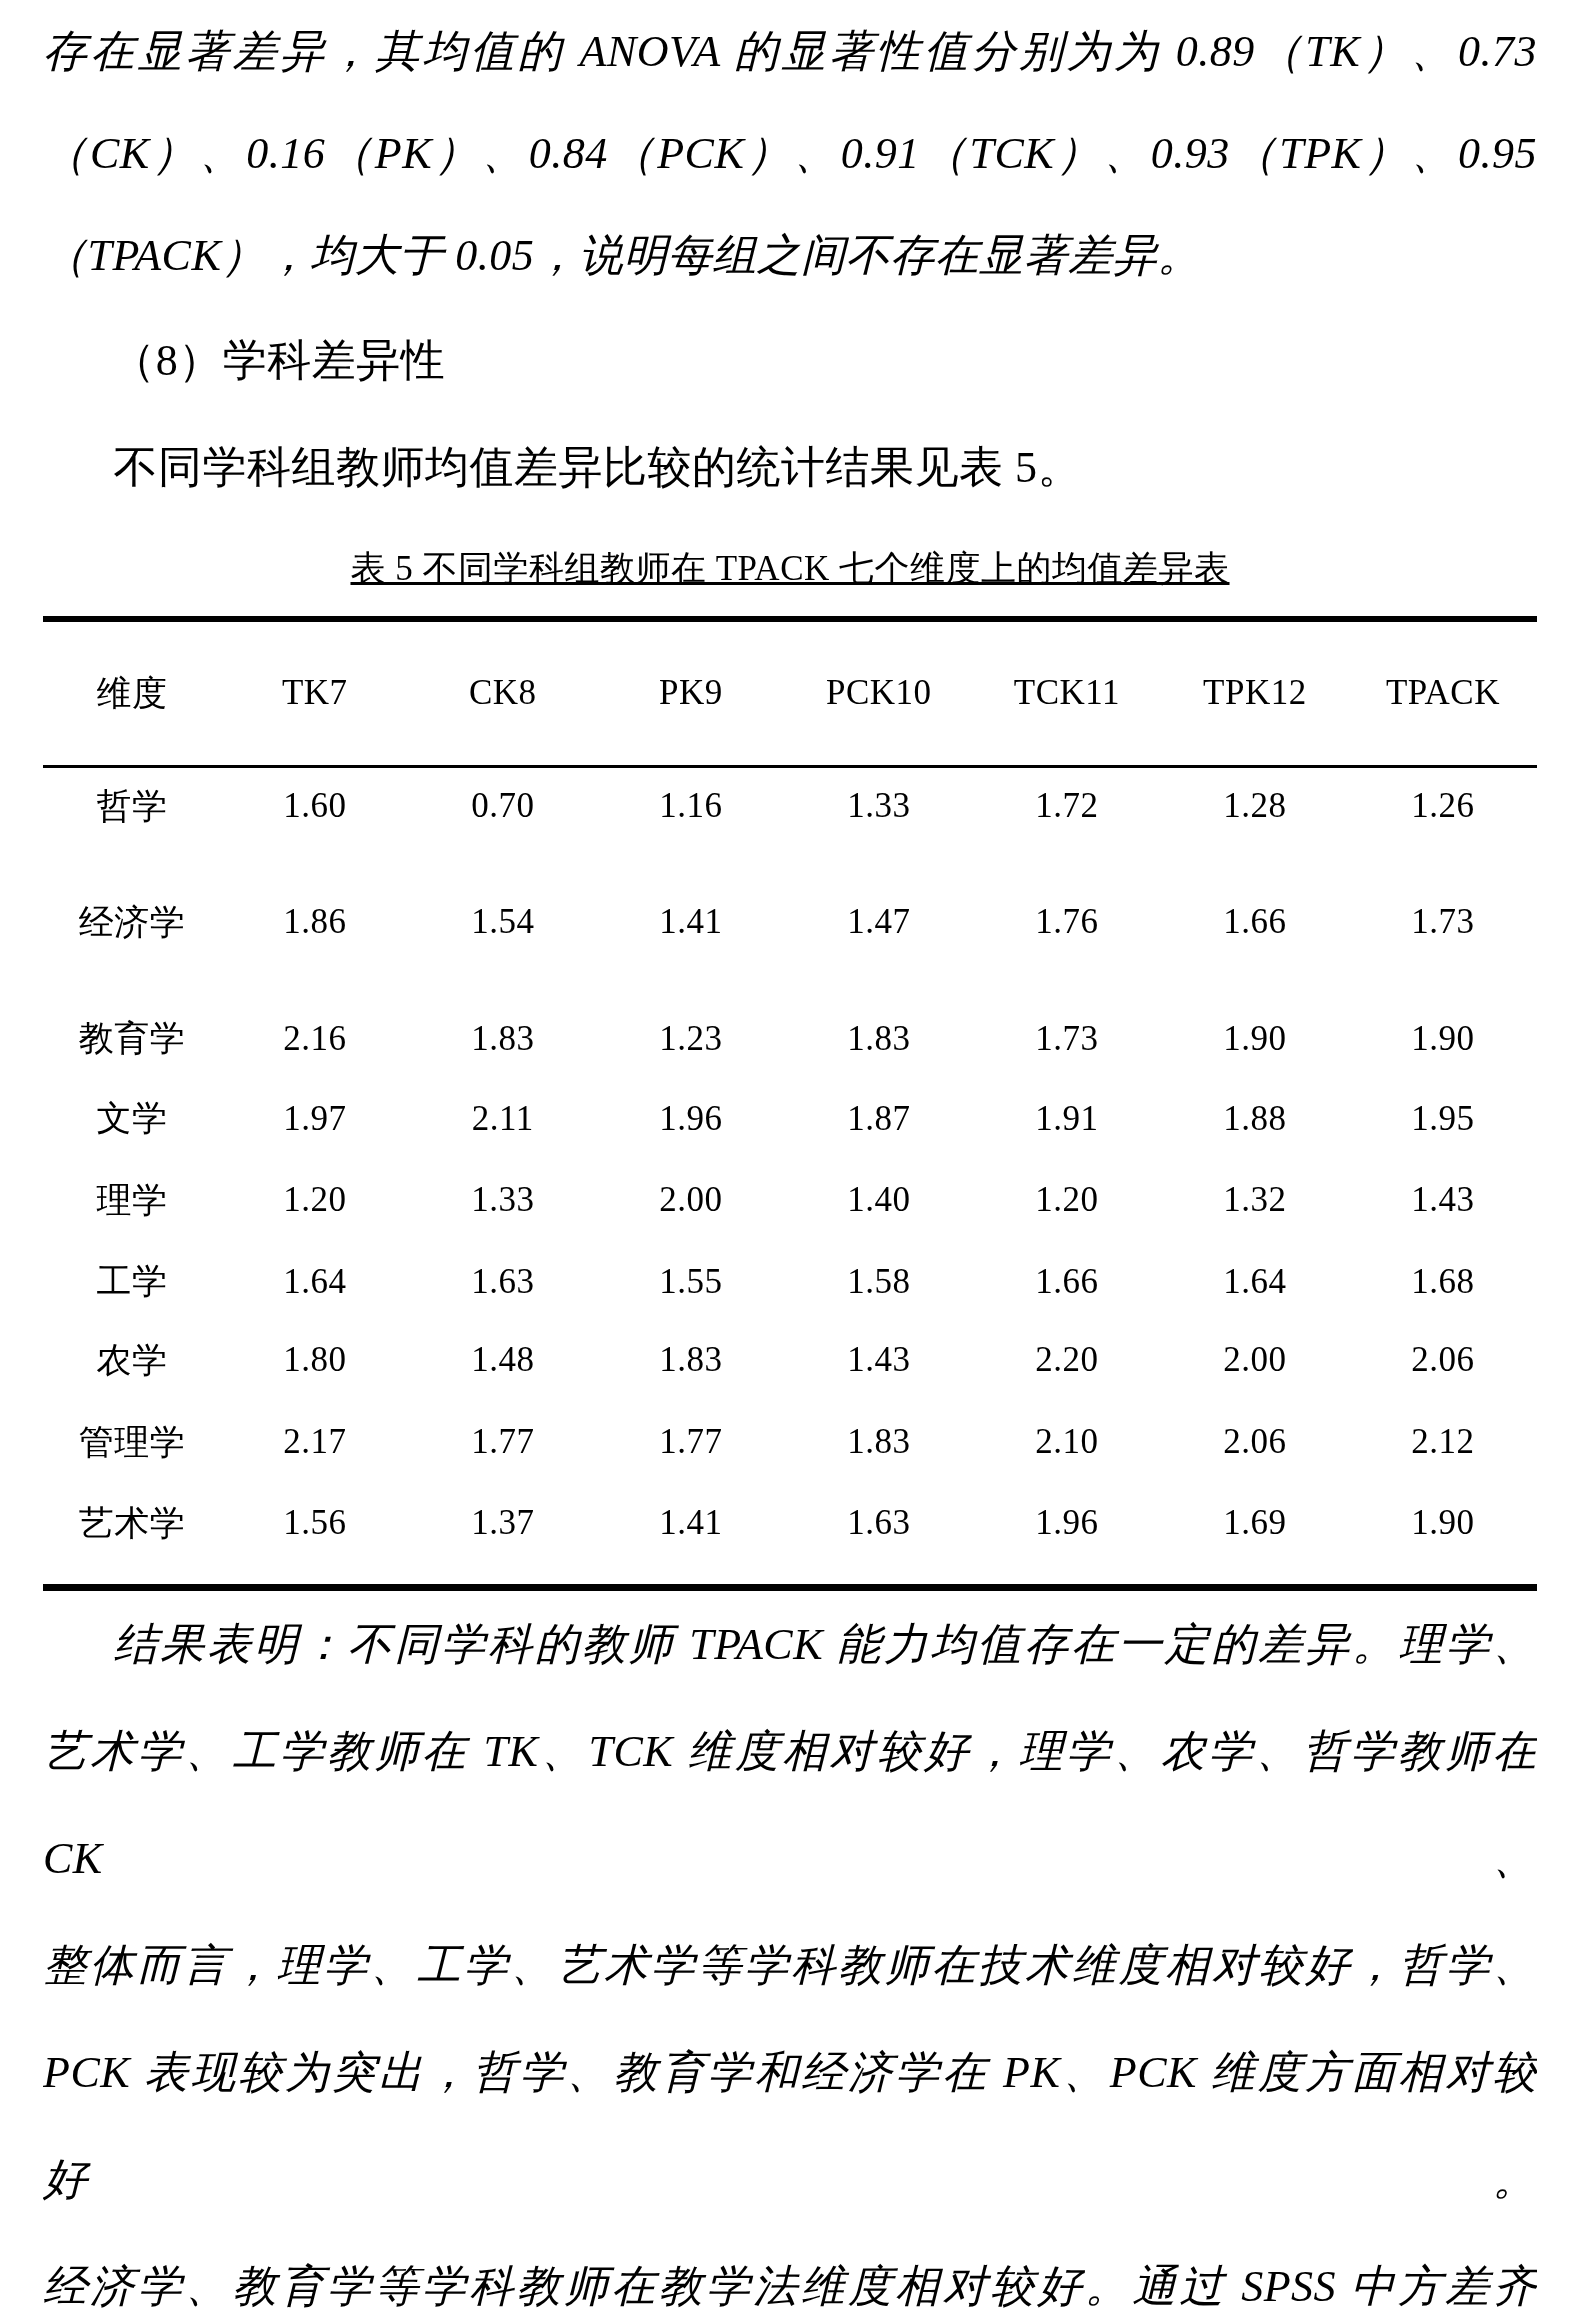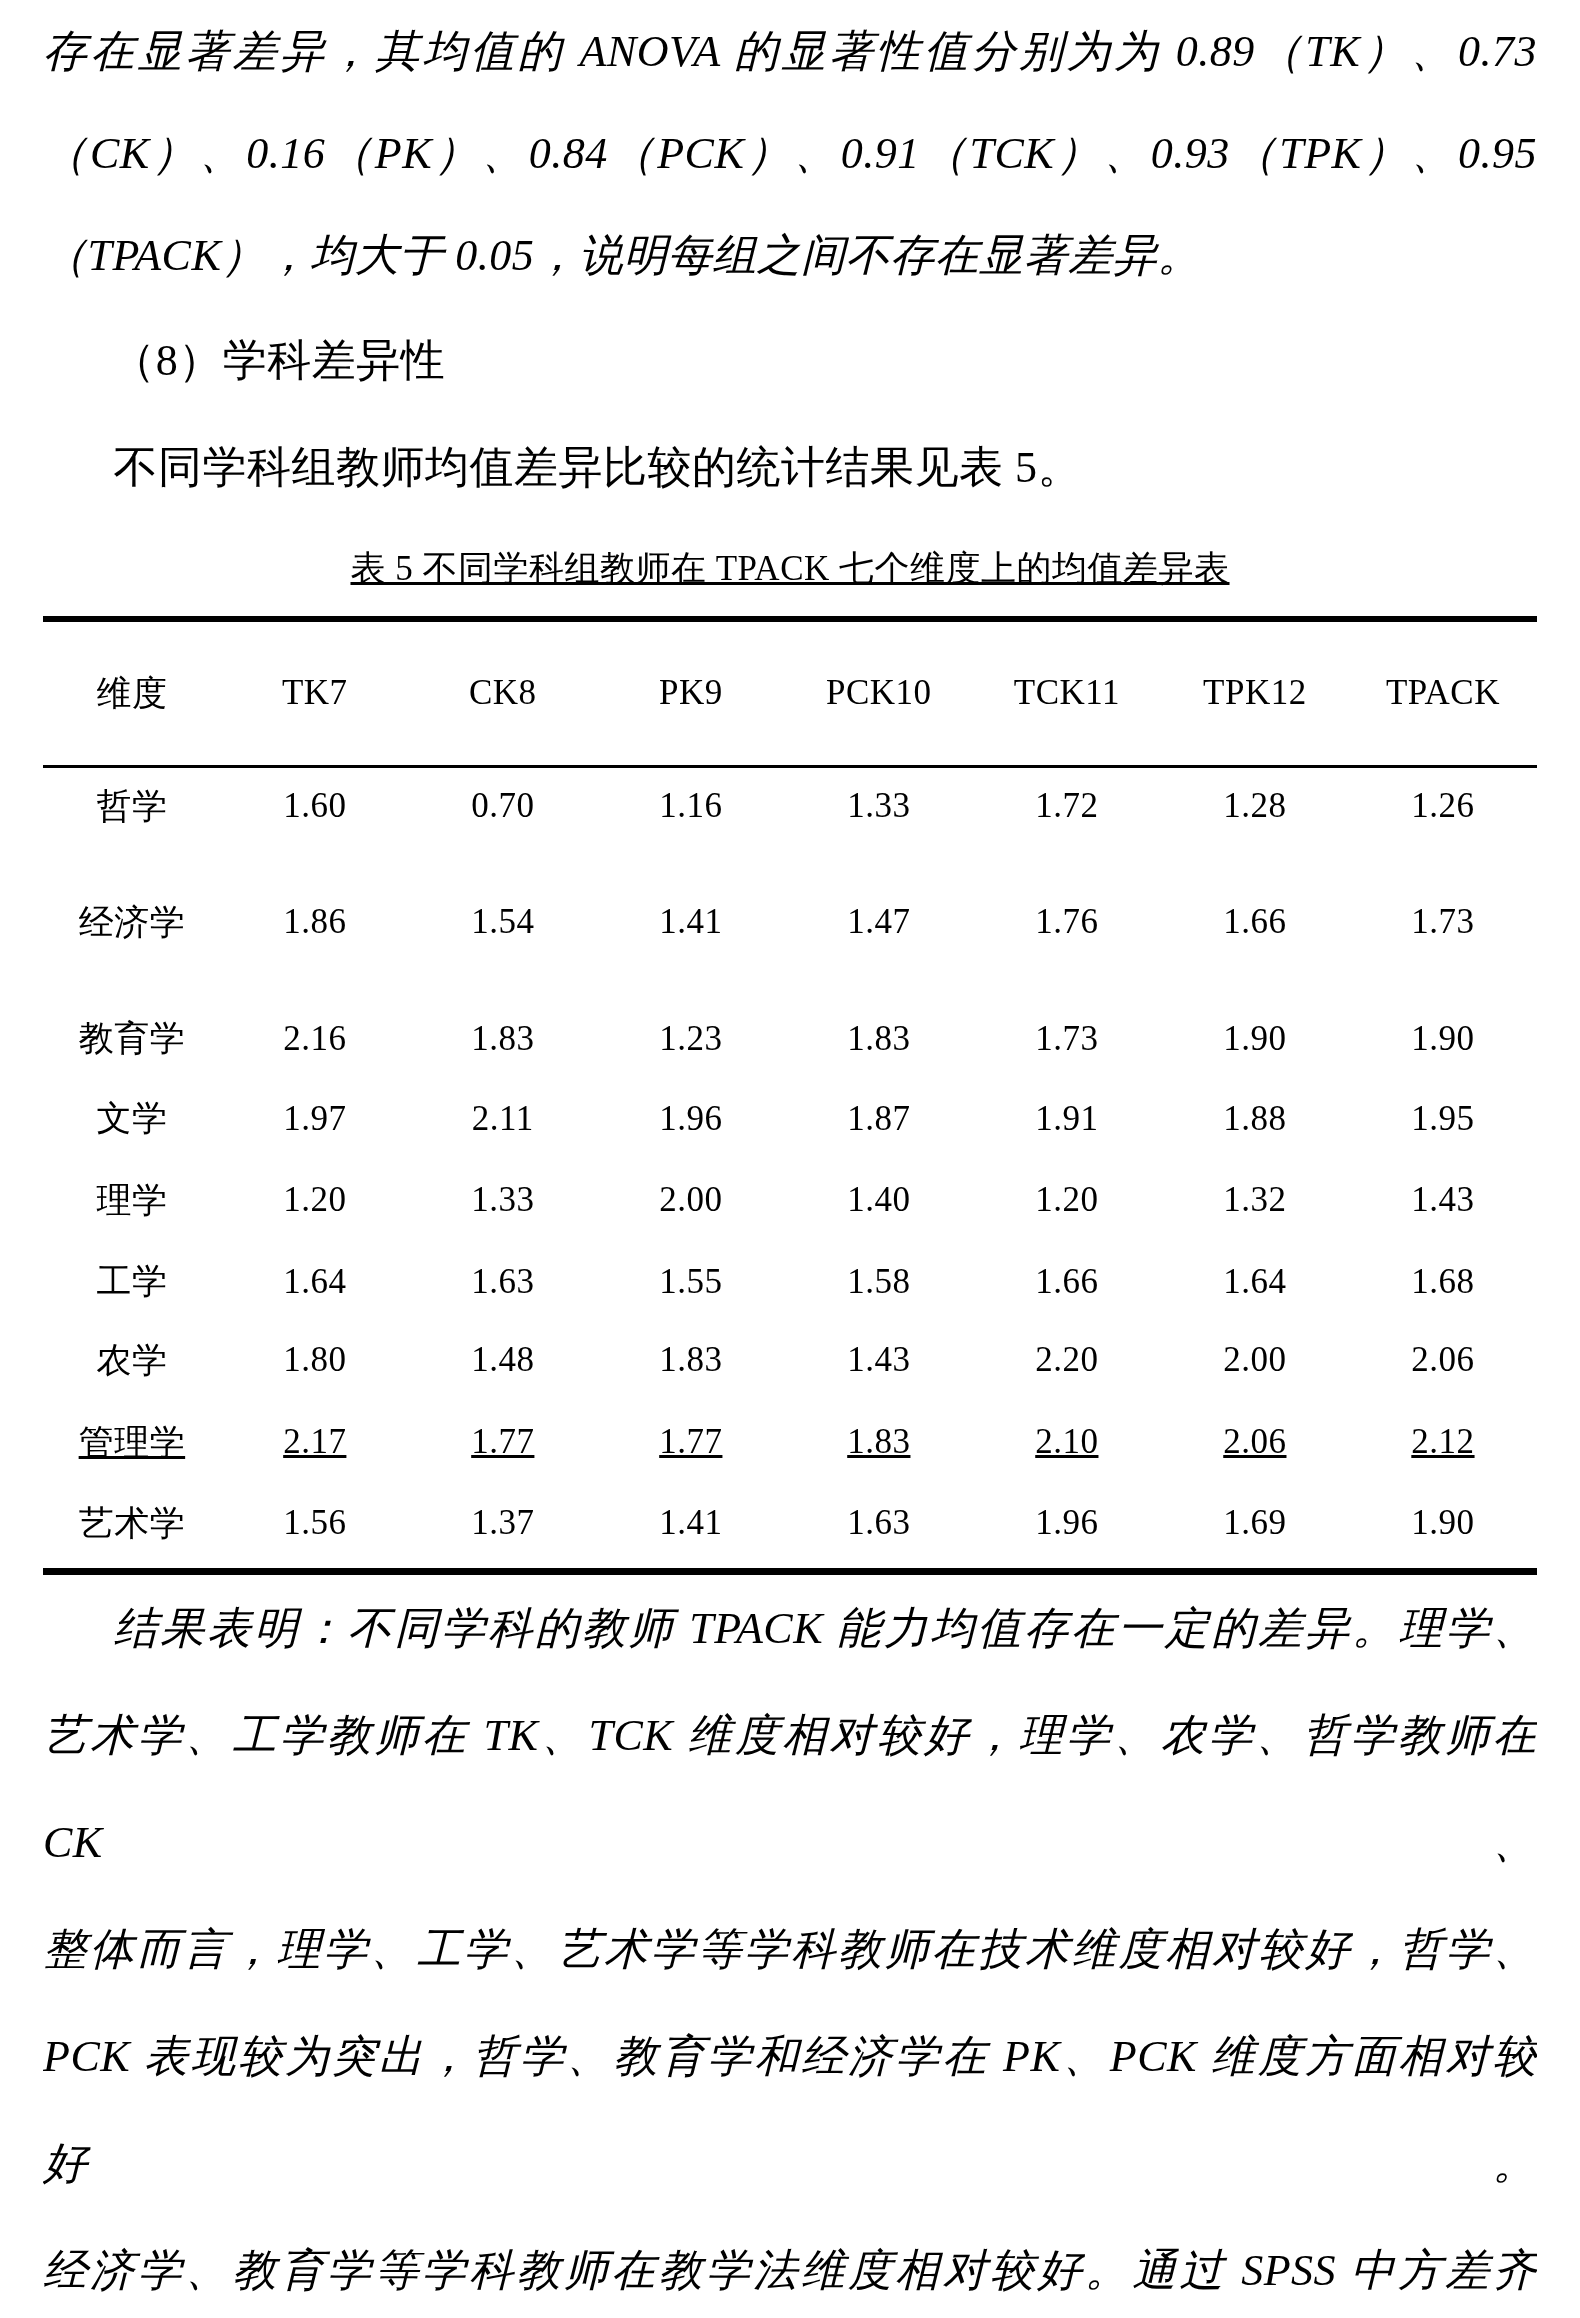--- a/index.html
+++ b/index.html
@@ -55,21 +55,21 @@
     line-height: 95px;
     text-align: center;
     letter-spacing: 0.5px;
     text-decoration: underline;
   }
 
   
   .table-wrap {
     border-top: 6.8px solid #000;
     border-bottom: 7.3px solid #000;
-    padding-bottom: 8px;
+    padding-bottom: 24px;
   }
   table.stats {
     width: 100%;
     border-collapse: collapse;
     table-layout: fixed;
     font-size: 35px;
   }
   table.stats col.c-label { width: 11.9%; }
   table.stats col.c-val   { width: 12.585%; }
   table.stats thead tr {
@@ -83,21 +83,21 @@
     padding: 0;
     letter-spacing: 0.5px;
   }
   tbody tr:nth-child(1) { height: 79px; margin-top: 44px; }
   tbody tr:nth-child(2) { height: 154px; }
   tbody tr:nth-child(3) { height: 79px; }
   tbody tr:nth-child(4) { height: 81px; }
   tbody tr:nth-child(5) { height: 82px; }
   tbody tr:nth-child(6) { height: 81px; }
   tbody tr:nth-child(7) { height: 76px; }
-  tbody tr:nth-child(8) { height: 88px; text-decoration: underline; }
+  tbody tr:nth-child(8) { height: 88px; }
   tbody tr:nth-child(9) { height: 74px; }
 </style>
 </head>
 <body>
 
 <div class="page">
 
   <div>
     <div class="para-line">存在显著差异，其均值的 ANOVA 的显著性值分别为为 0.89（TK）、0.73</div>
     <div class="para-line">（CK）、0.16（PK）、0.84（PCK）、0.91（TCK）、0.93（TPK）、0.95</div>

